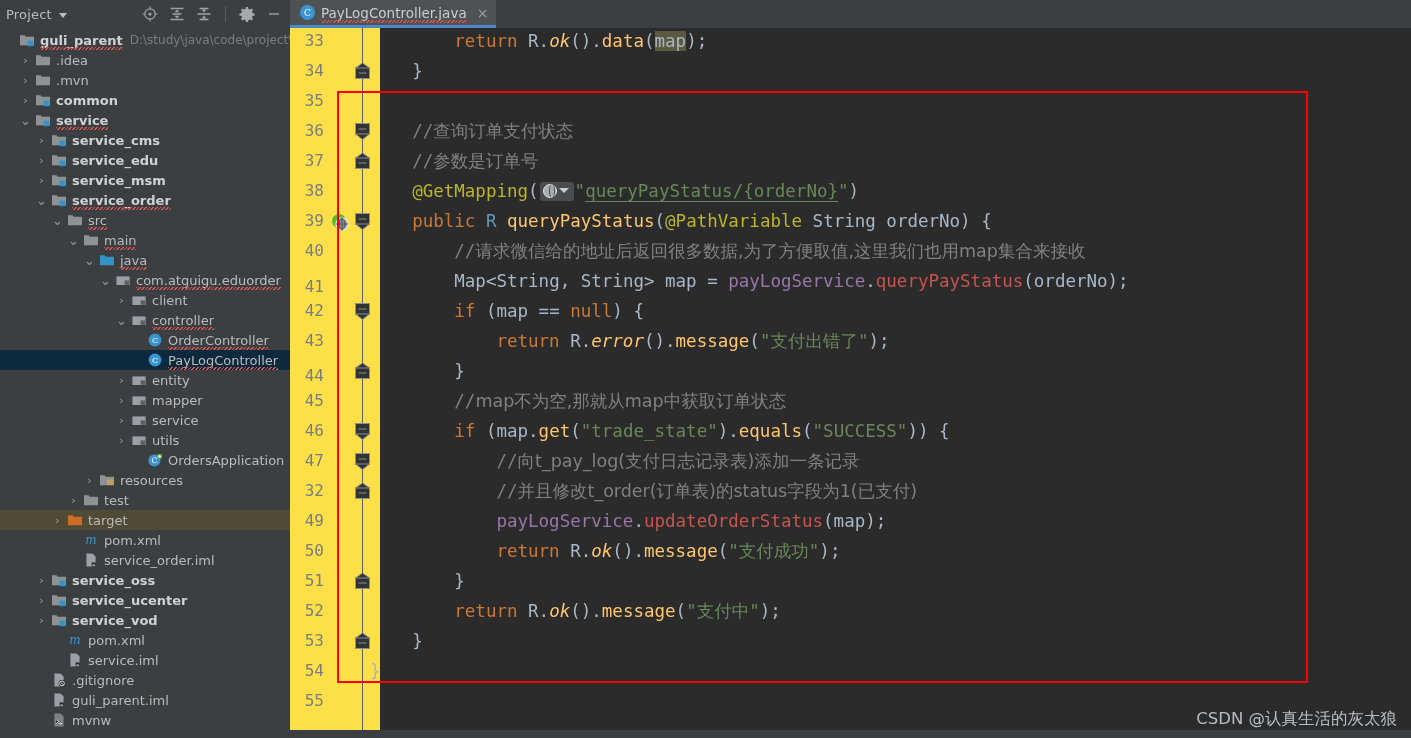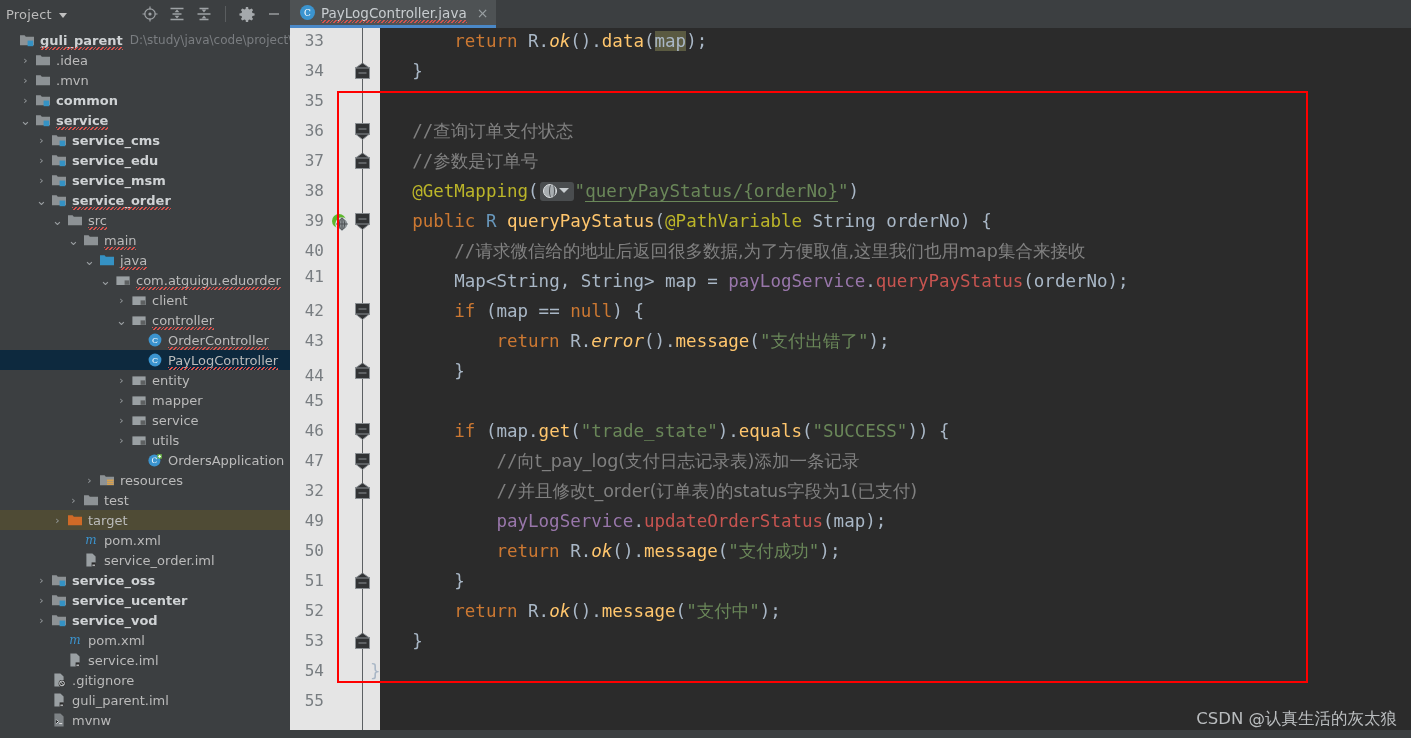--- a/index.html
+++ b/index.html
@@ -69,21 +69,21 @@
   .lbl.bold { font-weight: bold; color: #cfd2d4; }
   .squig::after {
     content: ""; position: absolute; left: 0; right: 0; bottom: -2px; height: 3px;
     background-image: repeating-linear-gradient(135deg, #d9534f 0 1.2px, transparent 1.2px 2.6px);
   }
   .path { color: #7a7d80; font-size: 12px; margin-left: 7px; }
 
   
   .editor { flex: 1; background: #2b2b2b; position: relative; overflow: hidden; display: flex; }
   .gutter {
-    width: 90px; flex: 0 0 90px; background: #e5e5e5; position: relative;
+    width: 90px; flex: 0 0 90px; background: #fde047; position: relative;
     font-family: "DejaVu Sans Mono", "Liberation Mono", monospace;
   }
   .gnum {
     position: absolute; right: 56px; color: #787d81; font-size: 16px;
     line-height: 30px; height: 30px; text-align: right; width: 40px;
   }
   .fold-line { position: absolute; left: 72px; width: 1px; background: #5c6063; }
   .run-icon { position: absolute; left: 40px; width: 18px; height: 18px; }
 
   .code {
@@ -575,21 +575,21 @@
     <div class="editor">
       <div class="gutter" id="gutter">
           <div class="gnum" style="top: -2px;">33</div>
           <div class="gnum" style="top: 28px;">34</div>
           <div class="gnum" style="top: 58px;">35</div>
           <div class="gnum" style="top: 88px;">36</div>
           <div class="gnum" style="top: 118px;">37</div>
           <div class="gnum" style="top: 148px;">38</div>
           <div class="gnum" style="top: 178px;">39</div>
           <div class="gnum" style="top: 208px;">40</div>
-          <div class="gnum" style="top: 234px;">41</div>
+          <div class="gnum" style="top: 244px;">41</div>
           <div class="gnum" style="top: 268px;">42</div>
           <div class="gnum" style="top: 298px;">43</div>
           <div class="gnum" style="top: 333px;">44</div>
           <div class="gnum" style="top: 358px;">45</div>
           <div class="gnum" style="top: 388px;">46</div>
           <div class="gnum" style="top: 418px;">47</div>
           <div class="gnum" style="top: 448px;">32</div>
           <div class="gnum" style="top: 478px;">49</div>
           <div class="gnum" style="top: 508px;">50</div>
           <div class="gnum" style="top: 538px;">51</div>
@@ -666,20 +666,21 @@
           <div class="cline" style="top: 58px; left: -10px;"></div>
           <div class="cline" style="top: 88px; left: -10px;">    <span class="cmt">//<span class="cn">查询订单支付状态</span></span></div>
           <div class="cline" style="top: 118px; left: -10px;">    <span class="cmt">//<span class="cn">参数是订单号</span></span></div>
           <div class="cline" style="top: 148px; left: -10px;">    <span class="ann">@GetMapping</span>(<span class="globe"><span class="g1"></span><span class="g2"></span></span><span class="str">"</span><span class="urlu">queryPayStatus/{orderNo}</span><span class="str">"</span>)</div>
           <div class="cline" style="top: 178px; left: -10px;">    <span class="kw">public</span> <span class="typ" style="color:#6897bb">R</span> <span class="mth">queryPayStatus</span>(<span class="ann">@PathVariable</span> <span class="typ">String</span> orderNo) {</div>
           <div class="cline" style="top: 208px; left: -10px;">        <span class="cmt">//<span class="cn">请求微信给的地址后返回很多数据,为了方便取值,这里我们也用map集合来接收</span></span></div>
           <div class="cline" style="top: 238px; left: -10px;">        <span class="typ">Map</span>&lt;<span class="typ">String</span>, <span class="typ">String</span>&gt; map = <span class="fld">payLogService</span>.<span class="mthr">queryPayStatus</span>(orderNo);</div>
           <div class="cline" style="top: 268px; left: -10px;">        <span class="kw">if</span> (map == <span class="kw">null</span>) {</div>
           <div class="cline" style="top: 298px; left: -10px;">            <span class="kw">return</span> R.<span class="mth itm">error</span>().<span class="mth">message</span>(<span class="str">"<span class="cn">支付出错了</span>"</span>);</div>
           <div class="cline" style="top: 328px; left: -10px;">        }</div>
+          <div class="cline" style="top: 358px; left: -10px;">        <span class="cmt">//<span class="cn">map不为空,那就从map中获取订单状态</span></span></div>
           <div class="cline" style="top: 388px; left: -10px;">        <span class="kw">if</span> (map.<span class="mth">get</span>(<span class="str">"trade_state"</span>).<span class="mth">equals</span>(<span class="str">"SUCCESS"</span>)) {</div>
           <div class="cline" style="top: 418px; left: -10px;">            <span class="cmt">//<span class="cn">向t_pay_log(支付日志记录表)添加一条记录</span></span></div>
           <div class="cline" style="top: 448px; left: -10px;">            <span class="cmt">//<span class="cn">并且修改t_order(订单表)的status字段为1(已支付)</span></span></div>
           <div class="cline" style="top: 478px; left: -10px;">            <span class="fld">payLogService</span>.<span class="mthr">updateOrderStatus</span>(map);</div>
           <div class="cline" style="top: 508px; left: -10px;">            <span class="kw">return</span> R.<span class="mth itm">ok</span>().<span class="mth">message</span>(<span class="str">"<span class="cn">支付成功</span>"</span>);</div>
           <div class="cline" style="top: 538px; left: -10px;">        }</div>
           <div class="cline" style="top: 568px; left: -10px;">        <span class="kw">return</span> R.<span class="mth itm">ok</span>().<span class="mth">message</span>(<span class="str">"<span class="cn">支付中</span>"</span>);</div>
           <div class="cline" style="top: 598px; left: -10px;">    }</div>
           <div class="cline" style="top: 628px; left: -10px;">}</div>
           <div class="cline" style="top: 658px; left: -10px;"></div>

